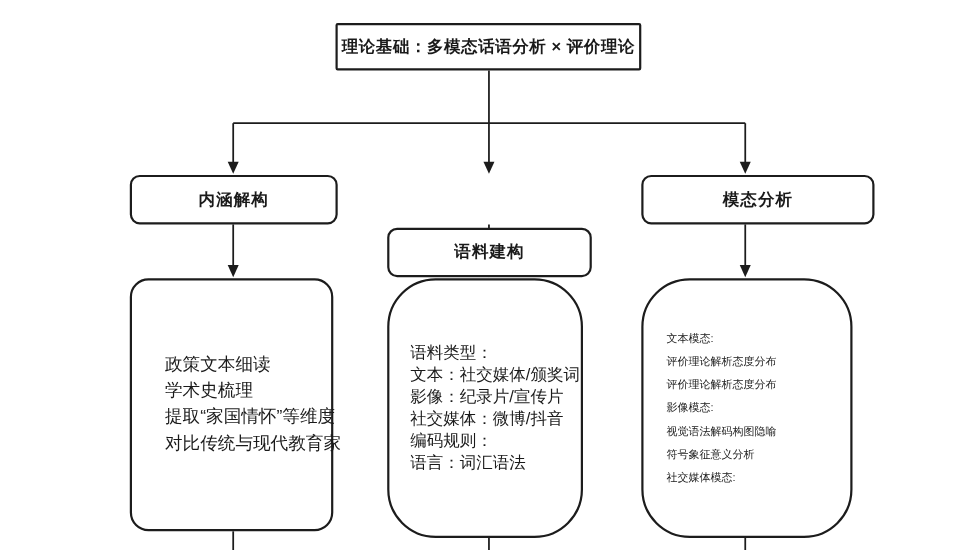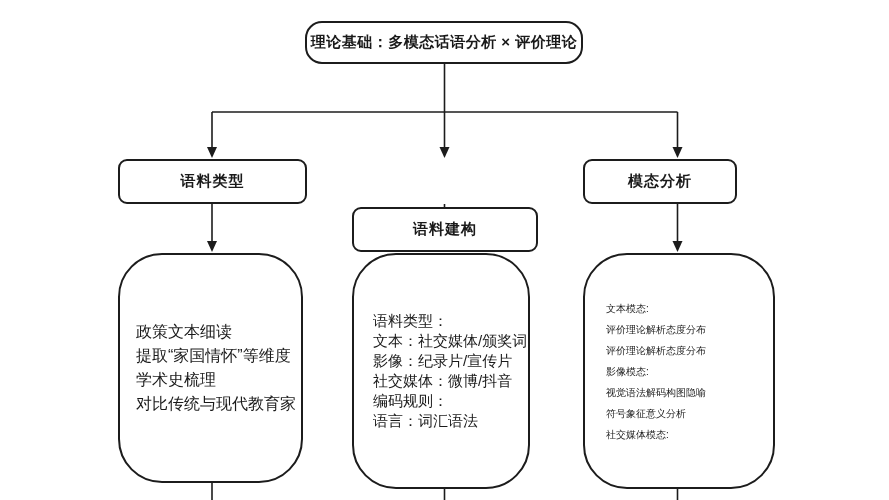--- a/index.html
+++ b/index.html
@@ -31,43 +31,43 @@
     background: #ffffff;
     display: flex;
     align-items: center;
     justify-content: center;
   }
   .title-node {
     left: 305px;
     top: 21px;
     width: 278px;
     height: 43px;
-    border-radius: 17px;
+    border-radius: 2px;
     font-size: 15px;
     font-weight: 600;
     letter-spacing: 0.5px;
     white-space: nowrap;
   }
   .header-node {
     border-radius: 9px;
     font-size: 15px;
     font-weight: 600;
     letter-spacing: 1px;
     white-space: nowrap;
   }
   .header-1 { left: 118px; top: 159px; width: 189px; height: 45px; }
   .header-2 { left: 352px; top: 159px; width: 186px; height: 45px; margin-top: 48px; }
-  .header-3 { left: 583px; top: 159px; width: 154px; height: 45px; text-align: right; }
+  .header-3 { left: 583px; top: 159px; width: 212px; height: 45px; text-align: right; }
   .detail-node {
     border-radius: 44px;
     flex-direction: column;
     align-items: flex-start;
     justify-content: center;
   }
-  .detail-1 { left: 118px; top: 253px; width: 185px; height: 230px; padding-left: 16px; }
+  .detail-1 { left: 118px; top: 253px; width: 185px; height: 230px; padding-left: 30px; border-radius: 17px; }
   .detail-2 { left: 352px; top: 253px; width: 178px; height: 236px; padding-left: 19px; }
   .detail-3 { left: 583px; top: 253px; width: 192px; height: 236px; padding-left: 21px; }
   .detail-line {
     font-weight: 500;
     white-space: nowrap;
     color: #1a1a1a;
   }
   .detail-1 .detail-line { font-size: 16px; line-height: 24px; }
   .detail-2 .detail-line { font-size: 15px; line-height: 20px; }
   .detail-3 .detail-line { font-size: 10px; line-height: 21px; }
@@ -96,28 +96,28 @@
     <line x1="677.5" y1="204" x2="677.5" y2="242"></line>
     <polygon points="672.5,241 682.5,241 677.5,252" fill="#1c1c1c" stroke="none"></polygon>
 
     <line x1="212" y1="483" x2="212" y2="500"></line>
     <line x1="444.5" y1="489" x2="444.5" y2="500"></line>
     <line x1="677.5" y1="489" x2="677.5" y2="500"></line>
   </svg>
 
   <div class="node title-node">理论基础：多模态话语分析 × 评价理论</div>
 
-  <div class="node header-node header-1">语料类型</div>
+  <div class="node header-node header-1">内涵解构</div>
   <div class="node header-node header-2">语料建构</div>
   <div class="node header-node header-3">模态分析</div>
 
   <div class="node detail-node detail-1">
     <div class="detail-line">政策文本细读</div>
+    <div class="detail-line">学术史梳理</div>
     <div class="detail-line">提取“家国情怀”等维度</div>
-    <div class="detail-line">学术史梳理</div>
     <div class="detail-line">对比传统与现代教育家</div>
   </div>
 
   <div class="node detail-node detail-2">
     <div class="detail-line">语料类型：</div>
     <div class="detail-line">文本：社交媒体/颁奖词</div>
     <div class="detail-line">影像：纪录片/宣传片</div>
     <div class="detail-line">社交媒体：微博/抖音</div>
     <div class="detail-line">编码规则：</div>
     <div class="detail-line">语言：词汇语法</div>

